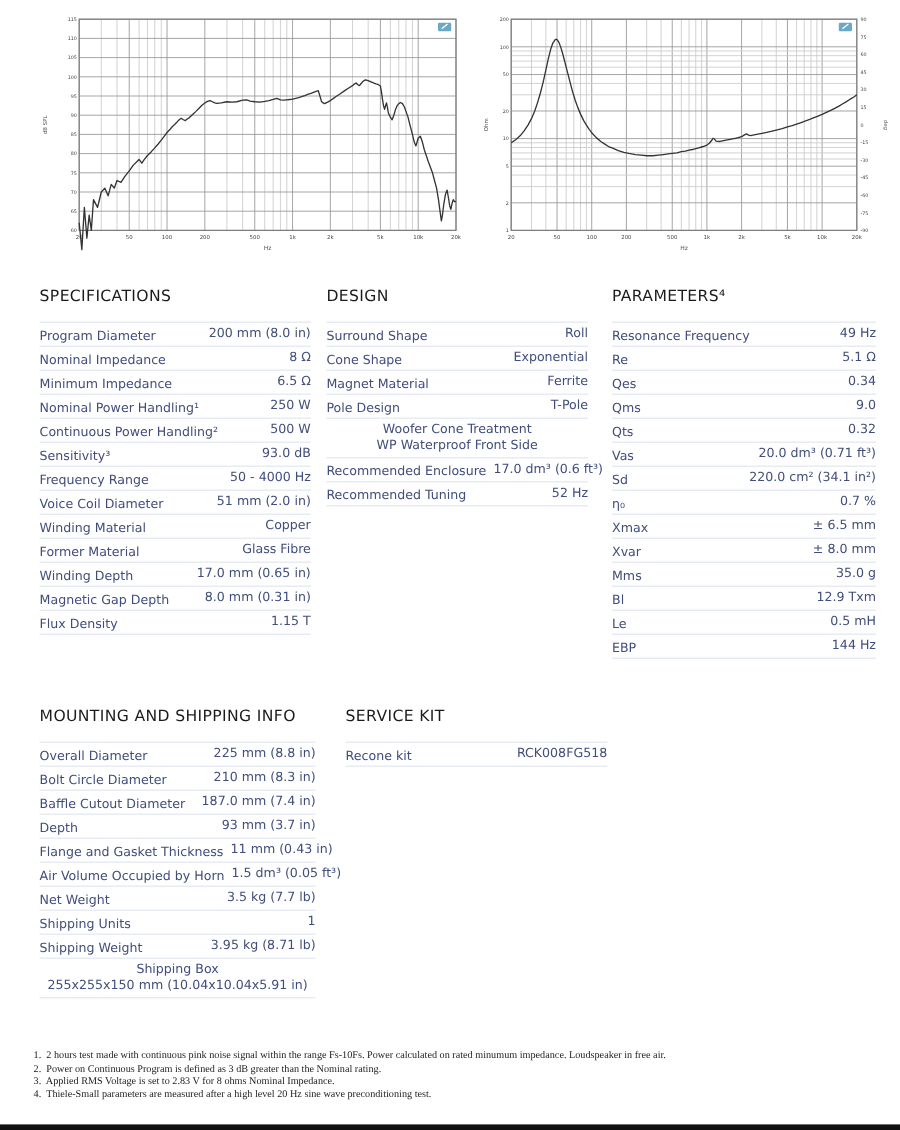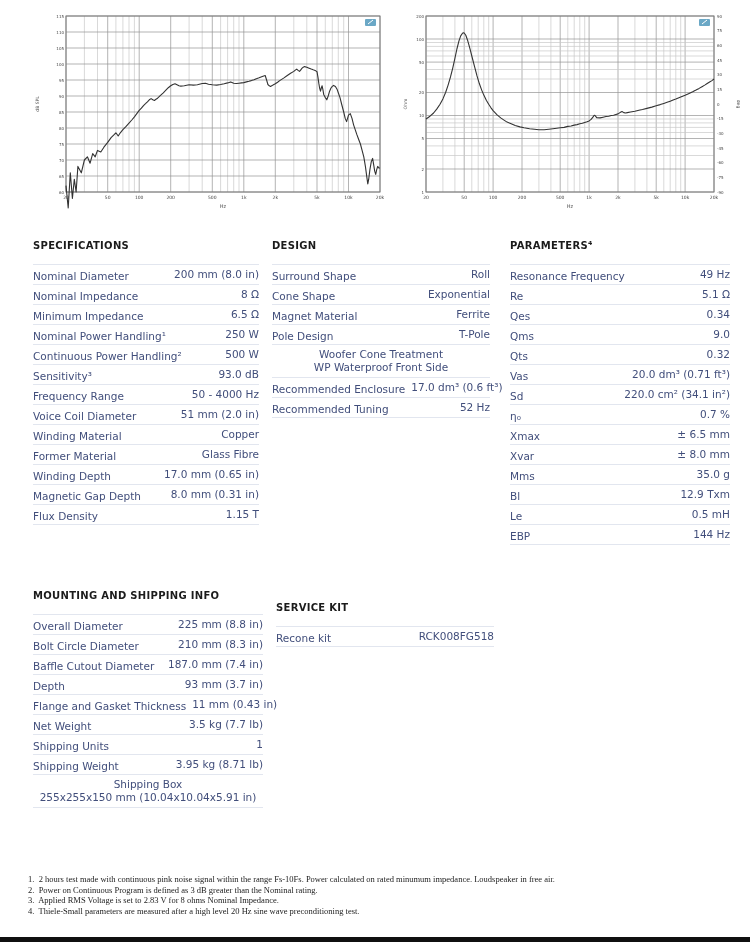--- a/index.html
+++ b/index.html
@@ -7,23 +7,23 @@
         font-family:"DejaVu Sans",sans-serif;}
   .charts{position:absolute;left:32px;top:6px;display:flex;gap:12px;}
   svg.chart{display:block;background:#ffffff;}
   svg text{font-family:"DejaVu Sans",sans-serif;}
 
   .section{position:absolute;}
   #sec-spec   {left:33px;  top:240px; width:226px;}
   #sec-design {left:272px; top:240px; width:218px;}
   #sec-params {left:510px; top:240px; width:220px;}
   #sec-mount  {left:33px;  top:590px; width:230px;}
-  #sec-service{left:276px; top:590px; width:218px;margin-top:12px;}
-
-  .heading{font-size:10px;font-weight:bold;color:#1b1b1b;letter-spacing:.3px;
+  #sec-service{left:288px; top:590px; width:218px;}
+
+  .heading{font-size:13px;font-weight:normal;color:#1b1b1b;letter-spacing:.3px;
            margin:0 0 13px 0;}
   .rows{border-top:1px solid #e2e6ef;}
   .trow{display:flex;justify-content:space-between;align-items:baseline;
         padding:3px 0 4px 0;border-bottom:1px solid #e2e6ef;
         font-size:10.5px;color:#414e7b;}
   .tlabel{white-space:nowrap;position:relative;top:2px;}
   .tvalue{white-space:nowrap;text-align:right;margin-left:6px;}
   .trow.wrap{display:block;}
   .trow.wrap .tlabel{display:block;top:0;text-align:center;}
   .trow.wrap .tvalue{display:block;text-align:center;margin:1px 0 0 0;}
@@ -204,21 +204,21 @@
           <rect x="299" y="13" width="11" height="7" rx="1" fill="#5b9fc0" opacity="0.9"></rect>
           <line x1="302" y1="18" x2="307" y2="14" stroke="#ffffff" stroke-width="1"></line>
         </g>
       </svg>
   </div>
 
   <section class="section" id="sec-spec">
     <h2 class="heading">SPECIFICATIONS</h2>
     <div class="rows">
         <div class="trow">
-          <span class="tlabel">Nominal Diameter</span>
+          <span class="tlabel">Program Diameter</span>
           <span class="tvalue">200 mm (8.0 in)</span>
         </div>
         <div class="trow">
           <span class="tlabel">Nominal Impedance</span>
           <span class="tvalue">8 Ω</span>
         </div>
         <div class="trow">
           <span class="tlabel">Minimum Impedance</span>
           <span class="tvalue">6.5 Ω</span>
         </div>
@@ -376,20 +376,24 @@
           <span class="tlabel">Baffle Cutout Diameter</span>
           <span class="tvalue">187.0 mm (7.4 in)</span>
         </div>
         <div class="trow">
           <span class="tlabel">Depth</span>
           <span class="tvalue">93 mm (3.7 in)</span>
         </div>
         <div class="trow">
           <span class="tlabel">Flange and Gasket Thickness</span>
           <span class="tvalue">11 mm (0.43 in)</span>
+        </div>
+        <div class="trow">
+          <span class="tlabel">Air Volume Occupied by Horn</span>
+          <span class="tvalue">1.5 dm³ (0.05 ft³)</span>
         </div>
         <div class="trow">
           <span class="tlabel">Net Weight</span>
           <span class="tvalue">3.5 kg (7.7 lb)</span>
         </div>
         <div class="trow">
           <span class="tlabel">Shipping Units</span>
           <span class="tvalue">1</span>
         </div>
         <div class="trow">

